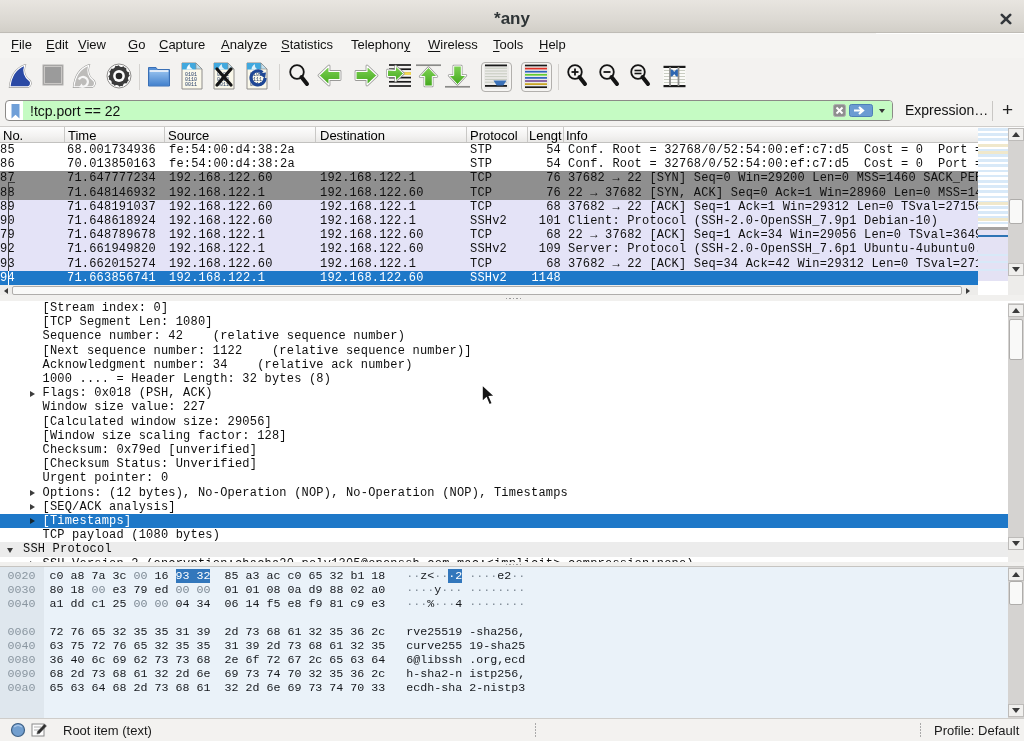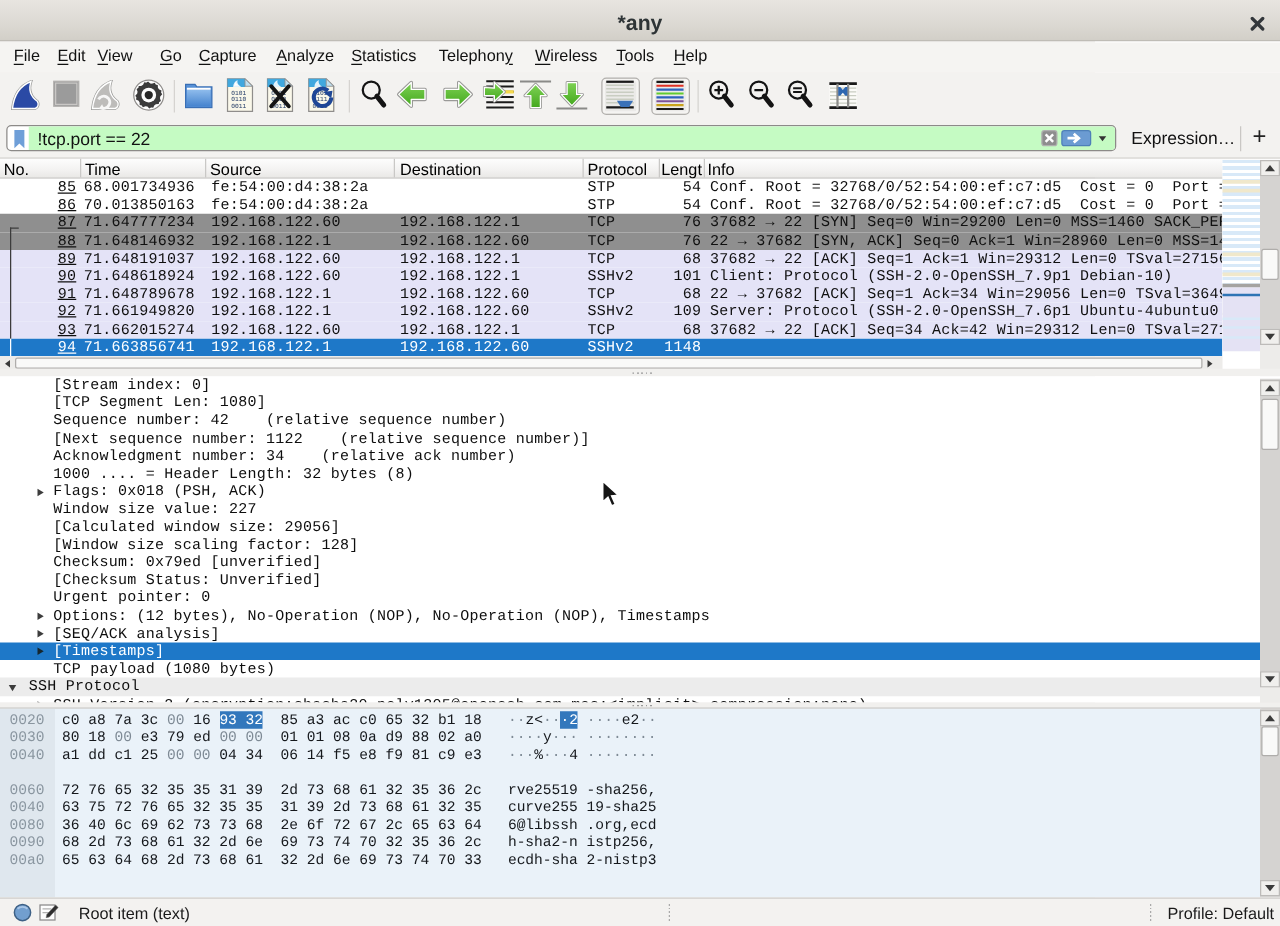--- a/index.html
+++ b/index.html
@@ -26,21 +26,21 @@
   #filterbox { position:absolute; left:5px; top:4px; width:888px; height:21px; background:#fff; border:1px solid #8C8A88; border-radius:4px; overflow:hidden; }
   #filtergreen { position:absolute; left:17px; top:0; right:0; bottom:0; background:#C5FBC3; }
   #filtertext { position:absolute; left:10px; top:3px; font-size:13px; color:#111; }
   #expression { position:absolute; left:905px; top:6px; font-size:14px; color:#111; }
   
   #plheader { left:0; top:127px; width:1024px; height:16px; background:linear-gradient(#FDFDFD,#F3F2F1 60%,#E9E8E6); border-bottom:1px solid #C2C1BF; }
   .ph { position:absolute; top:1px; font-size:13px; color:#000; }
   .phsep { position:absolute; top:0; width:1px; height:15px; background:#C9C8C6; }
   .prow { position:absolute; left:0; width:978px; height:14.2px; font-family:"Liberation Mono", monospace; font-size:12px; letter-spacing:0.2px; line-height:14.2px; color:#101010; white-space:pre; overflow:hidden; }
   .prow span { position:absolute; top:0; }
-  .c-no { left:0; width:61px; text-align:right;text-decoration:underline; }
+  .c-no { left:0; width:61px; text-align:left; }
   .c-time { left:67px; }
   .c-src { left:169px; }
   .c-dst { left:320px; }
   .c-proto { left:470px; }
   .c-len { left:500px; width:61px; text-align:right; }
   .c-info { left:568px; width:410px; overflow:hidden; }
   
   #details { left:0; top:301px; width:1008px; height:261px; background:#fff; overflow:hidden; }
   .drow { position:absolute; left:0; width:1008px; height:14.2px; font-family:"Liberation Mono", monospace; font-size:12px; letter-spacing:0.2px; line-height:14.2px; color:#0E0E0E; white-space:pre; }
   
@@ -306,21 +306,21 @@
     <span class="phsep" style="left:527px"></span>
     <span class="phsep" style="left:563px"></span>
   </div>
   <div class="abs" id="plrows" style="left:0;top:143px;width:978px;height:142px;background:#fff;overflow:hidden">
     <div class="prow" style="top:0px;background:#FFFFFF"><span class="c-no">85</span><span class="c-time">68.001734936</span><span class="c-src">fe:54:00:d4:38:2a</span><span class="c-proto">STP</span><span class="c-len">54</span><span class="c-info">Conf. Root = 32768/0/52:54:00:ef:c7:d5  Cost = 0  Port = </span></div>
     <div class="prow" style="top:14.2px;background:#FFFFFF"><span class="c-no">86</span><span class="c-time">70.013850163</span><span class="c-src">fe:54:00:d4:38:2a</span><span class="c-proto">STP</span><span class="c-len">54</span><span class="c-info">Conf. Root = 32768/0/52:54:00:ef:c7:d5  Cost = 0  Port = </span></div>
     <div class="prow" style="top:28.4px;background:#8F8F8F"><span class="c-no">87</span><span class="c-time">71.647777234</span><span class="c-src">192.168.122.60</span><span class="c-dst">192.168.122.1</span><span class="c-proto">TCP</span><span class="c-len">76</span><span class="c-info">37682 → 22 [SYN] Seq=0 Win=29200 Len=0 MSS=1460 SACK_PERM</span></div>
     <div class="prow" style="top:42.6px;background:#8F8F8F"><span class="c-no">88</span><span class="c-time">71.648146932</span><span class="c-src">192.168.122.1</span><span class="c-dst">192.168.122.60</span><span class="c-proto">TCP</span><span class="c-len">76</span><span class="c-info">22 → 37682 [SYN, ACK] Seq=0 Ack=1 Win=28960 Len=0 MSS=146</span></div>
     <div class="prow" style="top:56.8px;background:#E4E3F7"><span class="c-no">89</span><span class="c-time">71.648191037</span><span class="c-src">192.168.122.60</span><span class="c-dst">192.168.122.1</span><span class="c-proto">TCP</span><span class="c-len">68</span><span class="c-info">37682 → 22 [ACK] Seq=1 Ack=1 Win=29312 Len=0 TSval=271566</span></div>
     <div class="prow" style="top:71px;background:#E4E3F7"><span class="c-no">90</span><span class="c-time">71.648618924</span><span class="c-src">192.168.122.60</span><span class="c-dst">192.168.122.1</span><span class="c-proto">SSHv2</span><span class="c-len">101</span><span class="c-info">Client: Protocol (SSH-2.0-OpenSSH_7.9p1 Debian-10)</span></div>
-    <div class="prow" style="top:85.2px;background:#E4E3F7"><span class="c-no">91</span><span class="c-time">71.648789678</span><span class="c-src">192.168.122.1</span><span class="c-dst">192.168.122.60</span><span class="c-proto">TCP</span><span class="c-len">68</span><span class="c-info">22 → 37682 [ACK] Seq=1 Ack=34 Win=29056 Len=0 TSval=36495</span></div>
+    <div class="prow" style="top:85.2px;background:#E4E3F7"><span class="c-no">79</span><span class="c-time">71.648789678</span><span class="c-src">192.168.122.1</span><span class="c-dst">192.168.122.60</span><span class="c-proto">TCP</span><span class="c-len">68</span><span class="c-info">22 → 37682 [ACK] Seq=1 Ack=34 Win=29056 Len=0 TSval=36495</span></div>
     <div class="prow" style="top:99.4px;background:#E4E3F7"><span class="c-no">92</span><span class="c-time">71.661949820</span><span class="c-src">192.168.122.1</span><span class="c-dst">192.168.122.60</span><span class="c-proto">SSHv2</span><span class="c-len">109</span><span class="c-info">Server: Protocol (SSH-2.0-OpenSSH_7.6p1 Ubuntu-4ubuntu0.3</span></div>
     <div class="prow" style="top:113.6px;background:#E4E3F7"><span class="c-no">93</span><span class="c-time">71.662015274</span><span class="c-src">192.168.122.60</span><span class="c-dst">192.168.122.1</span><span class="c-proto">TCP</span><span class="c-len">68</span><span class="c-info">37682 → 22 [ACK] Seq=34 Ack=42 Win=29312 Len=0 TSval=2715</span></div>
     <div class="prow" style="top:127.8px;background:#1E78C8;color:#FFFFFF"><span class="c-no">94</span><span class="c-time">71.663856741</span><span class="c-src">192.168.122.1</span><span class="c-dst">192.168.122.60</span><span class="c-proto">SSHv2</span><span class="c-len">1148</span></div>
     <div class="abs" style="left:8px;top:38.5px;width:1px;height:89.5px;background:#3C3C3C"></div>
     <div class="abs" style="left:8px;top:38.5px;width:7px;height:1px;background:#3C3C3C"></div>
     <div class="abs" style="left:8px;top:128px;width:1px;height:14px;background:#FFFFFF"></div>
   </div>
   <div class="abs" id="minimap" style="left:978px;top:128px;width:30px;height:157px;background:#FFFFFF">
     <div class="abs" style="left:0;top:0;width:30px;height:99px;background:repeating-linear-gradient(180deg,#D8E9F8 0px,#D8E9F8 2.6px,#FFFFFF 2.6px,#FFFFFF 5.2px)"></div>
     <div class="abs" style="left:0;top:15.5px;width:30px;height:3px;background:#F0E8CB"></div>

